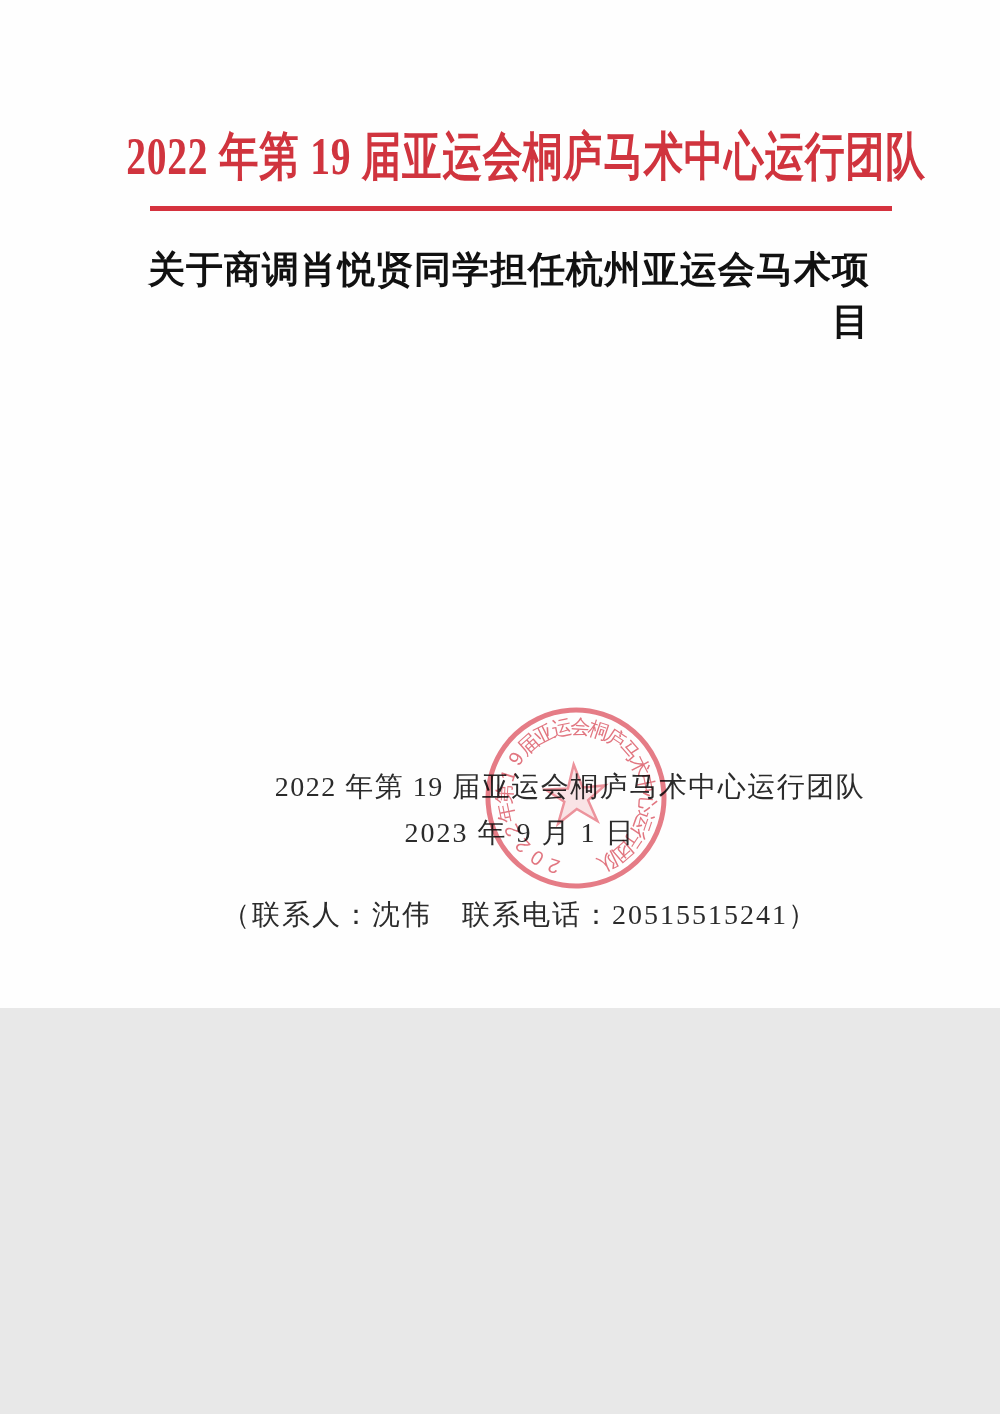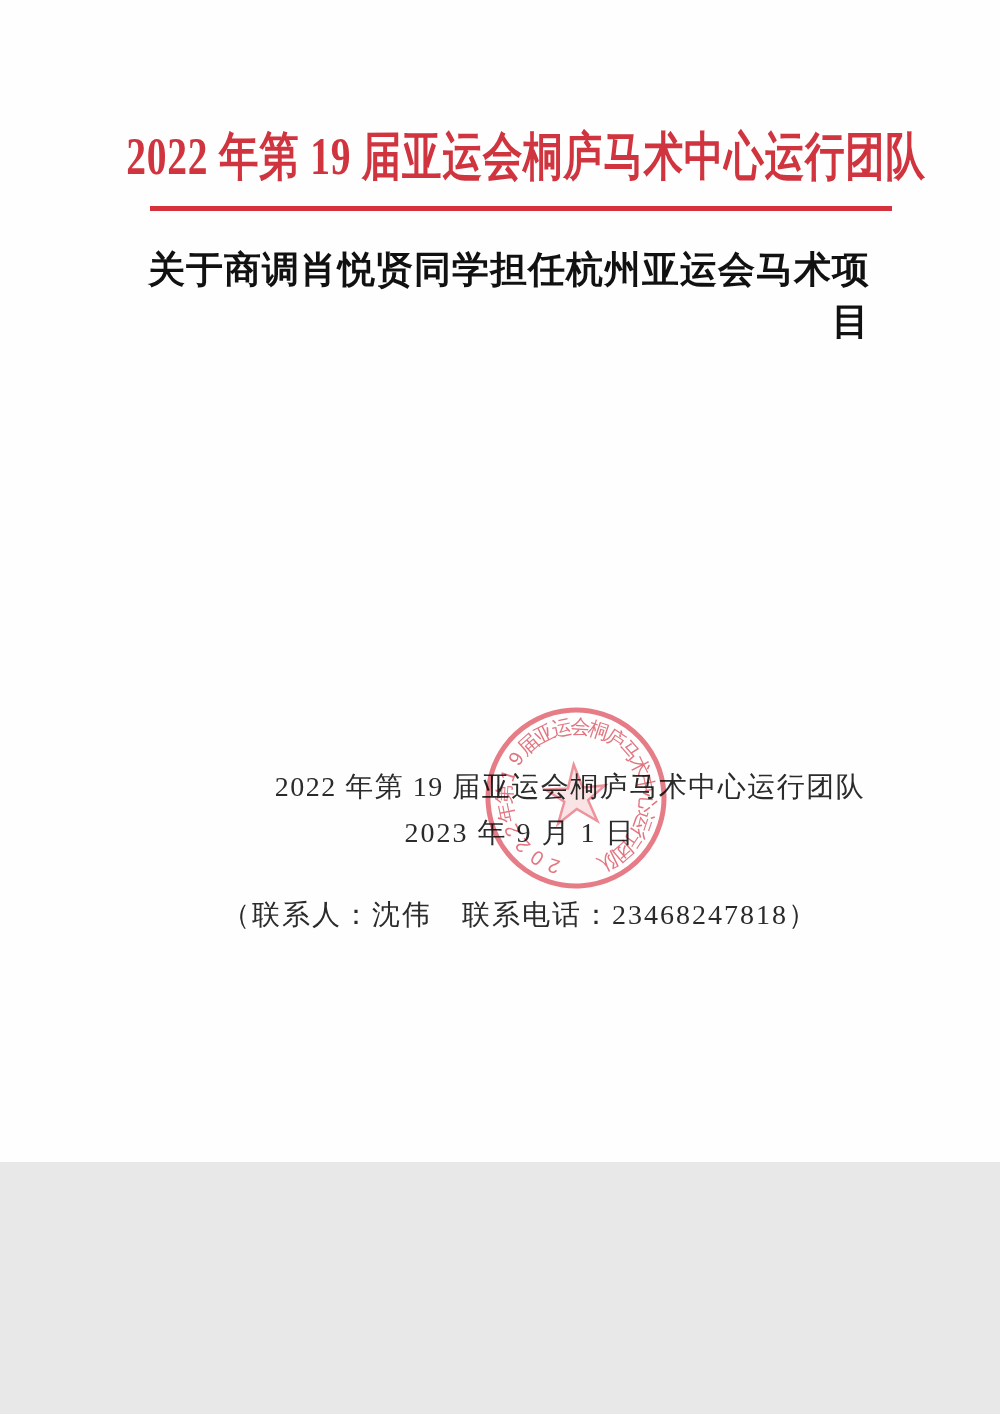--- a/index.html
+++ b/index.html
@@ -1,18 +1,18 @@
 <!DOCTYPE html>
 <html><head>
 <meta charset="utf-8">
 <style>
   html,body{margin:0;padding:0;background:#e8e8e8;}
   .page{
     position:relative;
-    width:1000px;height:1162px;
+    width:1000px;height:1008px;
     margin:0 auto;
     background:#fefefe;
     overflow:hidden;
     font-family:"Liberation Serif","DejaVu Serif",serif;
     color:#2b2b2b;
   }
   
   .letterhead{
     position:absolute;top:122px;left:0;width:1000px;
     text-align:center;
@@ -90,21 +90,21 @@
   <div class="letterhead-rule" style="background: rgb(213, 50, 62);"></div>
 
   <div class="subject">
     <div>关于商调肖悦贤同学担任杭州亚运会马术项目</div>
   </div>
 
 
   <div class="sig-org">2022 年第 19 届亚运会桐庐马术中心运行团队</div>
   <div class="sig-date">2023 年 9 月 1 日</div>
 
-  <div class="contact">（联系人：沈伟　联系电话：23468247818）</div>
+  <div class="contact">（联系人：沈伟　联系电话：20515515241）</div>
 
   <svg class="seal" viewBox="0 0 200 200">
     <circle class="seal-ring" id="seal-ring" cx="100" cy="100" r="88" style="stroke: rgb(228, 113, 125);"></circle>
     <polygon class="seal-star" id="seal-star" points="100,66.5 107.4,90 129.8,89.5 111.9,103 119.7,124.5 100,111 80.3,124.5 88.1,103 70.2,89.5 92.6,90" style="stroke: rgb(236, 139, 149); fill: rgba(238, 150, 158, 0.28);"></polygon>
     <g id="seal-chars">
         <text x="73.77753846088615" y="164.90286981967512" transform="rotate(-158 73.77753846088615 164.90286981967512)" class="seal-char" style="fill: rgb(224, 106, 118);">2</text>
         <text x="57.82650020359726" y="155.86945422073512" transform="rotate(-142.95238095238096 57.82650020359726 155.86945422073512)" class="seal-char" style="fill: rgb(224, 106, 118);">0</text>
         <text x="44.76768801876571" y="143.0045545635297" transform="rotate(-127.9047619047619 44.76768801876571 143.0045545635297)" class="seal-char" style="fill: rgb(224, 106, 118);">2</text>
         <text x="35.49666516907146" y="127.19043573922863" transform="rotate(-112.85714285714286 35.49666516907146 127.19043573922863)" class="seal-char" style="fill: rgb(224, 106, 118);">2</text>
         <text x="30.649231247474034" y="109.51161781368808" transform="rotate(-97.80952380952381 30.649231247474034 109.51161781368808)" class="seal-char" style="fill: rgb(224, 106, 118);">年</text>

